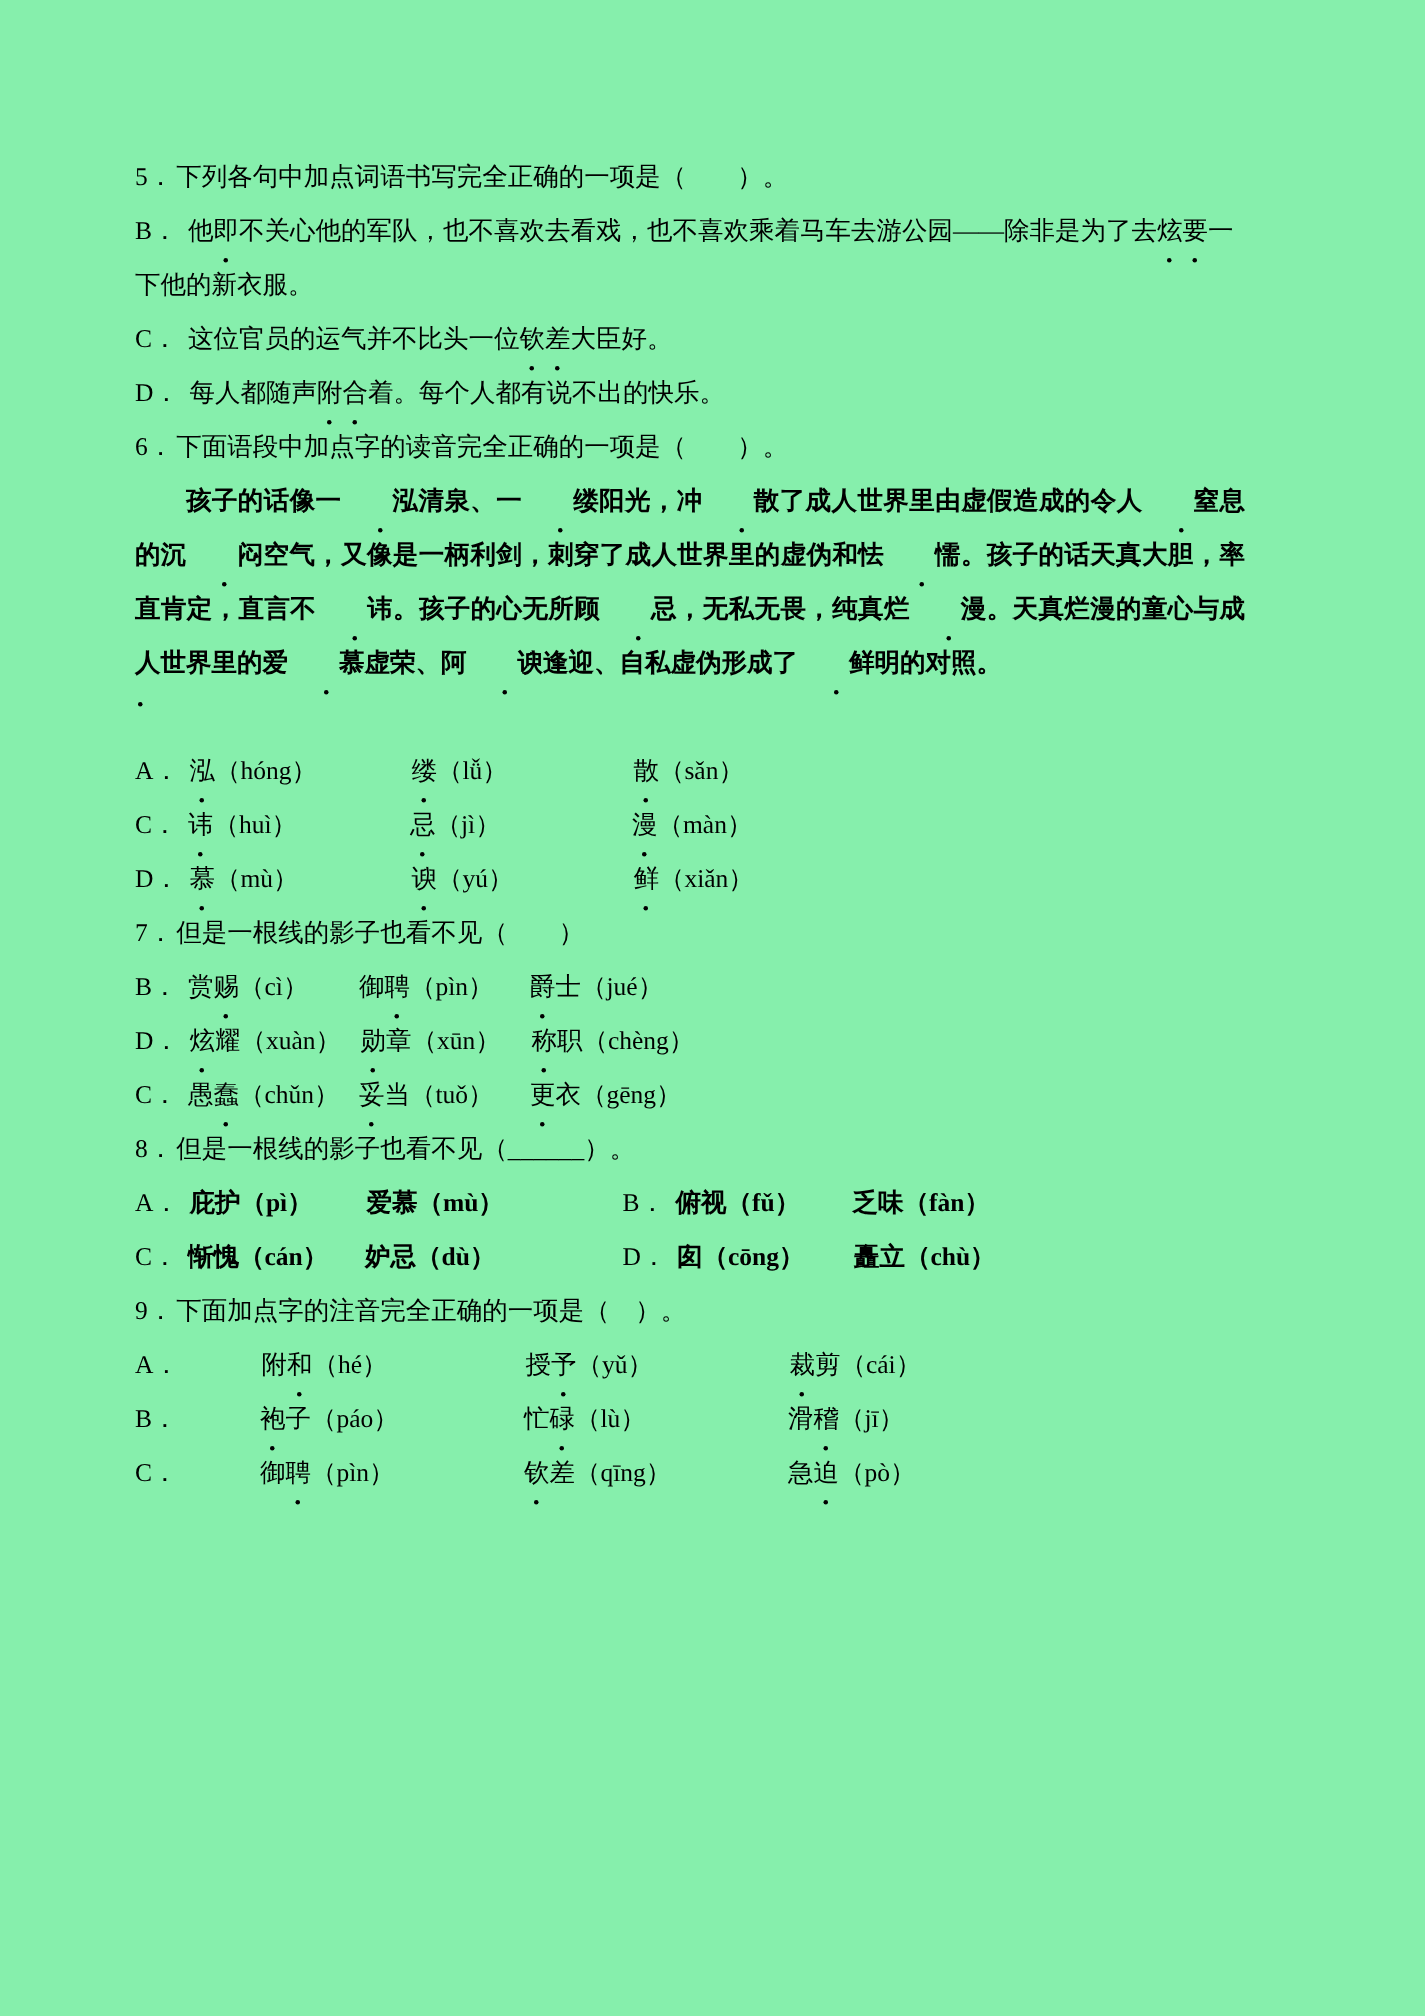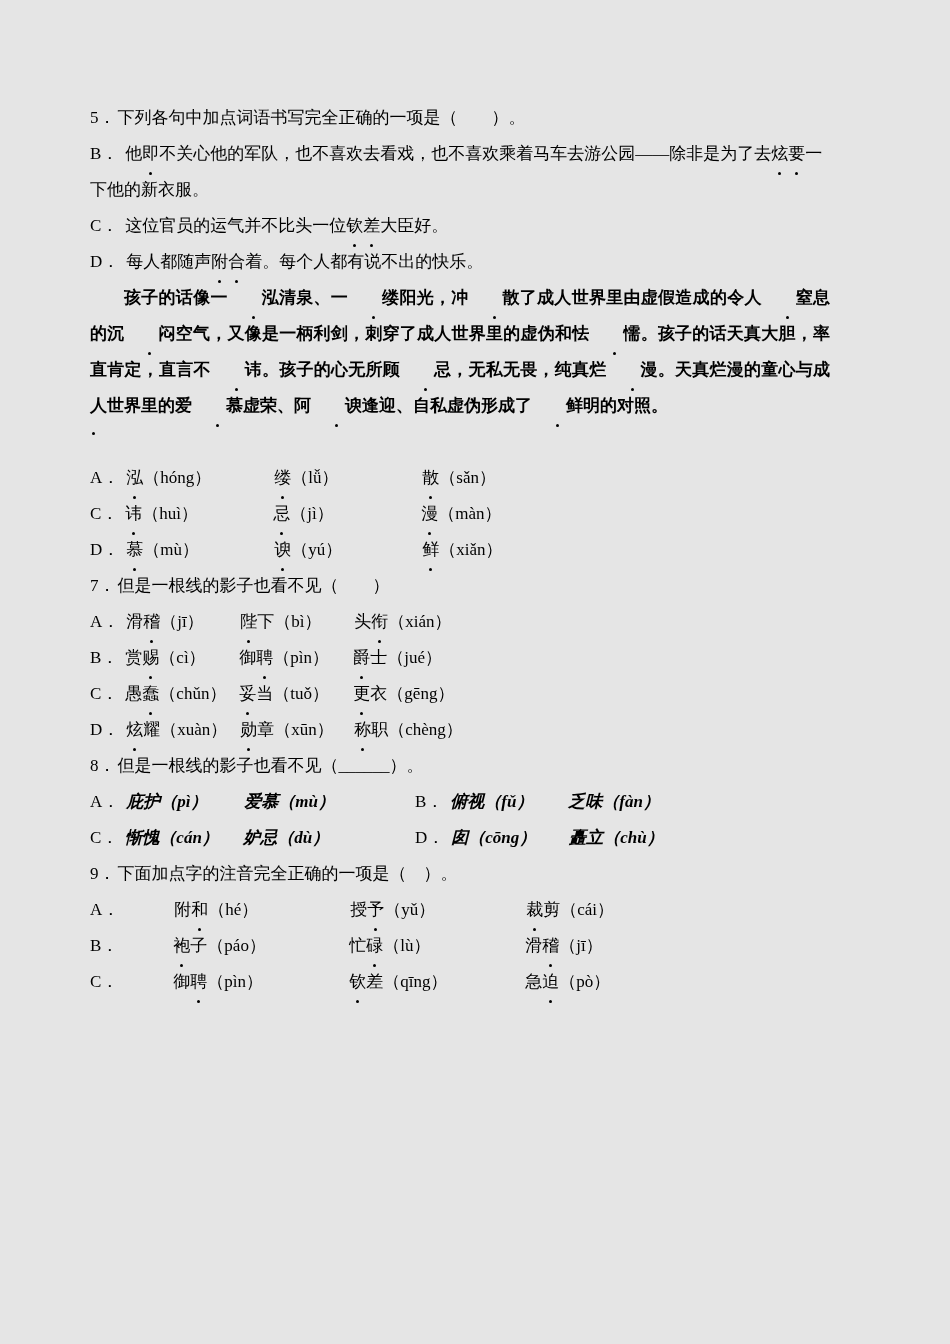--- a/index.html
+++ b/index.html
@@ -6,37 +6,37 @@
   html, body { margin: 0; padding: 0; }
   body {
     width: 950px; height: 1344px;
     background: #ffffff; color: #000000;
     font-family: "Liberation Serif", "DejaVu Serif", serif;
   }
   .page {
     width: 950px; height: 1344px;
     padding: 100px 120px 40px 90px;
     overflow: hidden;
-    background: #e5e5e5;
+    background: #86efac;
   }
   .question { font-size: 17px; }
   .line { line-height: 36px; min-height: 36px; text-align: left; }
   .passage {
     line-height: 36px;
     text-indent: 2em;
     text-align: justify;
     font-weight: bold;
   }
   .qnum { margin-right: 2px; }
   .olabel { margin-right: 7px; }
   .item { display: inline-block; margin-right: 8px; }
   
   .q1 .item { min-width: 140px; }   
   .q2 .item { min-width: 106px; }   
-  .q3 .item { min-width: 110px; font-style: italic; }   
+  .q3 .item { min-width: 110px; }   
   .q4 .item { min-width: 120px; margin-left: 48px; }   
   .group { display: inline-block; }
   .q3 .group { min-width: 325px; vertical-align: top; }
   .em-bold { font-weight: 700; }
   .em-dot { position: relative; display: inline-block; }
   .em-dot::after {
     content: "";
     position: absolute;
     left: 50%; margin-left: -1.5px;
     bottom: -3px;
@@ -59,32 +59,32 @@
 
 <div class="page">
   <div>
       <div class="question q0">
         <div class="line stem"><span class="qnum">5．</span><span>下列各句中加点词语书写完全正确的一项是（　　）。</span></div>
         <div class="line option"><span class="olabel">B．</span><span>他<span class="em-dot">即</span>不关心他的军队，也不喜欢去看戏，也不喜欢乘着马车去游公园——除非是为了去<span class="em-dot">炫</span><span class="em-dot">要</span>一下他的新衣服。</span></div>
         <div class="line option"><span class="olabel">C．</span><span>这位官员的运气并不比头一位<span class="em-dot">钦</span><span class="em-dot">差</span>大臣好。</span></div>
         <div class="line option"><span class="olabel">D．</span><span>每人都随声<span class="em-dot">附</span><span class="em-dot">合</span>着。每个人都有说不出的快乐。</span></div>
       </div>
       <div class="question q1">
+        <div class="line stem"><span class="qnum">6．</span><span>下面语段中加点字的读音完全正确的一项是（　　）。</span></div>
         <div class="passage">孩子的话像一<span class="em-dot">泓</span>清泉、一<span class="em-dot">缕</span>阳光，冲<span class="em-dot">散</span>了成人世界里由虚假造成的令人<span class="em-dot">窒</span>息的沉<span class="em-dot">闷</span>空气，又像是一柄利剑，刺穿了成人世界里的虚伪和怯<span class="em-dot">懦</span>。孩子的话天真大胆，率直肯定，直言不<span class="em-dot">讳</span>。孩子的心无所顾<span class="em-dot">忌</span>，无私无畏，纯真烂<span class="em-dot">漫</span>。天真烂漫的童心与成人世界里的爱<span class="em-dot">慕</span>虚荣、阿<span class="em-dot">谀</span>逢迎、自私虚伪形成了<span class="em-dot">鲜</span>明的对照。</div>
         <div class="stray-line"><span class="stray-dot"></span></div>
         <div class="line option"><span class="olabel">A．</span><span class="item"><span class="em-dot">泓</span>（hóng）</span><span class="item"><span class="em-dot">缕</span>（lǚ）</span><span class="item"><span class="em-dot">散</span>（sǎn）</span></div>
         <div class="line option"><span class="olabel">C．</span><span class="item"><span class="em-dot">讳</span>（huì）</span><span class="item"><span class="em-dot">忌</span>（jì）</span><span class="item"><span class="em-dot">漫</span>（màn）</span></div>
         <div class="line option"><span class="olabel">D．</span><span class="item"><span class="em-dot">慕</span>（mù）</span><span class="item"><span class="em-dot">谀</span>（yú）</span><span class="item"><span class="em-dot">鲜</span>（xiǎn）</span></div>
       </div>
       <div class="question q2">
         <div class="line stem"><span class="qnum">7．</span><span>但是一根线的影子也看不见（　　）</span></div>
-        <div class="line option"><span class="olabel">A．</span><span class="item">滑<span class="em-dot">稽</span>（jī）</span><span class="item"><span class="em-dot">陛</span>下（bì）</span><span class="item">头<span class="em-dot">衔</span>（xián）</span></div>
         <div class="line option"><span class="olabel">B．</span><span class="item">赏<span class="em-dot">赐</span>（cì）</span><span class="item">御<span class="em-dot">聘</span>（pìn）</span><span class="item"><span class="em-dot">爵</span>士（jué）</span></div>
+        <div class="line option"><span class="olabel">D．</span><span class="item"><span class="em-dot">炫</span>耀（xuàn）</span><span class="item"><span class="em-dot">勋</span>章（xūn）</span><span class="item"><span class="em-dot">称</span>职（chèng）</span></div>
         <div class="line option"><span class="olabel">C．</span><span class="item">愚<span class="em-dot">蠢</span>（chǔn）</span><span class="item"><span class="em-dot">妥</span>当（tuǒ）</span><span class="item"><span class="em-dot">更</span>衣（gēng）</span></div>
-        <div class="line option"><span class="olabel">D．</span><span class="item"><span class="em-dot">炫</span>耀（xuàn）</span><span class="item"><span class="em-dot">勋</span>章（xūn）</span><span class="item"><span class="em-dot">称</span>职（chèng）</span></div>
       </div>
       <div class="question q3">
         <div class="line stem"><span class="qnum">8．</span><span>但是一根线的影子也看不见（______）。</span></div>
         <div class="line pair-row"><div class="group option"><span class="olabel">A．</span><span class="item"><span class="em-bold">庇护（pì）</span></span><span class="item"><span class="em-bold">爱慕（mù）</span></span></div><div class="group option"><span class="olabel">B．</span><span class="item"><span class="em-bold">俯视（fǔ）</span></span><span class="item"><span class="em-bold">乏味（fàn）</span></span></div></div>
         <div class="line pair-row"><div class="group option"><span class="olabel">C．</span><span class="item"><span class="em-bold">惭愧（cán）</span></span><span class="item"><span class="em-bold">妒忌（dù）</span></span></div><div class="group option"><span class="olabel">D．</span><span class="item"><span class="em-bold">囱（cōng）</span></span><span class="item"><span class="em-bold">矗立（chù）</span></span></div></div>
       </div>
       <div class="question q4">
         <div class="line stem"><span class="qnum">9．</span><span>下面加点字的注音完全正确的一项是（　）。</span></div>
         <div class="line option"><span class="olabel">A．</span><span class="item">附<span class="em-dot">和</span>（hé）</span><span class="item">授<span class="em-dot">予</span>（yǔ）</span><span class="item"><span class="em-dot">裁</span>剪（cái）</span></div>
         <div class="line option"><span class="olabel">B．</span><span class="item"><span class="em-dot">袍</span>子（páo）</span><span class="item">忙<span class="em-dot">碌</span>（lù）</span><span class="item">滑<span class="em-dot">稽</span>（jī）</span></div>

